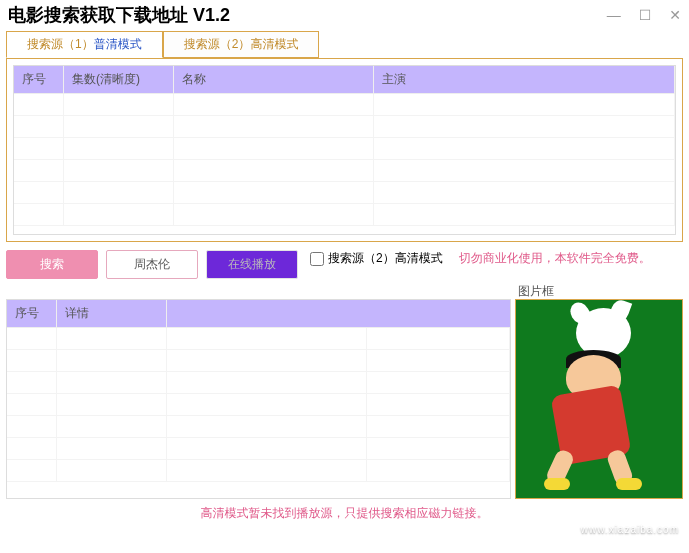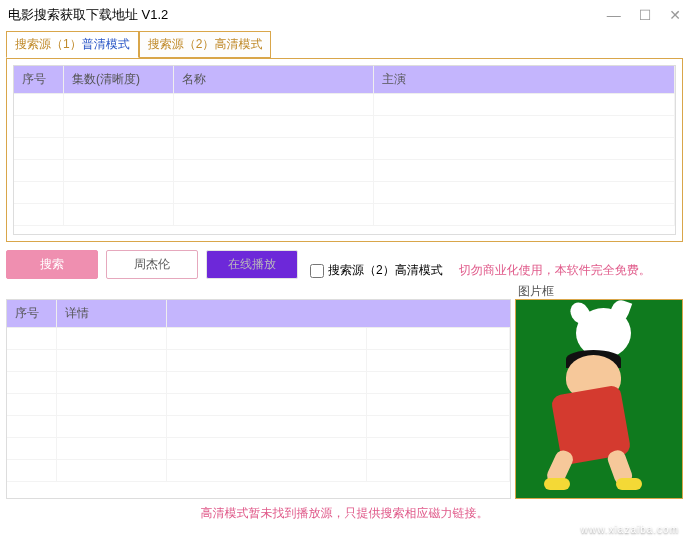--- a/index.html
+++ b/index.html
@@ -1,33 +1,33 @@
 <!DOCTYPE html>
 <html><head>
 <meta charset="utf-8">
 <style>
 * { box-sizing: border-box; margin: 0; padding: 0; }
 body { font-family: "Microsoft YaHei", SimSun, sans-serif; font-size: 12px; background: #fff; width: 689px; height: 553px; overflow: hidden; position: relative; }
 .titlebar { height: 30px; display: flex; align-items: center; padding: 0 8px; background: #fff; }
-.titlebar .title { font-weight: normal; font-size: 13px; flex: 1; }
+.titlebar .title { font-weight: bold; font-size: 18px; flex: 1; }
 .win-btns { display: flex; gap: 18px; color: #999; font-size: 14px; }
 .win-btn { cursor: pointer; }
 .tabbar { display: flex; border-bottom: 1px solid #fff; margin: 0 6px; }
-.tab { padding: 4px 8px; border: 1px solid #d9a64a; background: #fdfdfd; cursor: pointer; position: relative; top: 1px; margin-right: 0; }
+.tab { padding: 4px 20px; border: 1px solid #d9a64a; background: #fdfdfd; cursor: pointer; position: relative; top: 1px; margin-right: 0; }
 .tab.active { background: #fff; border-bottom: 1px solid #fff; color: #2a56c6; }
 .tab span.blue { color: #2a56c6; }
 .tab span.or { color: #c08a2a; }
 .panel { border: 1px solid #d9a64a; margin: 0 6px; padding: 6px; }
 .grid { border: 1px solid #ddd; width: 100%; font-size: 12px; }
 .grid .hdr { display: flex; background: #c4b5fd; border-bottom: 1px solid #eee; }
 .grid .hdr .col { padding: 5px 8px; border-right: 1px solid #eee; color: #555; }
 .grid .body { background: #fff; }
 .grid .row { display: flex; height: 22px; border-bottom: 1px solid #f3f3f3; }
 .grid .row .cell { border-right: 1px solid #f3f3f3; }
-.ctrlrow { display: flex; align-items: flex-end; gap: 8px; margin: 8px 6px 4px 6px; }
+.ctrlrow { display: flex; align-items: flex-start; gap: 8px; margin: 8px 6px 4px 6px; }
 .btn { border: 1px solid #e6a8bd; background: #fff; color: #555; padding: 5px 0; width: 92px; text-align: center; border-radius: 2px; cursor: pointer; font-size: 12px; }
 .btn.primary { background: #ef8fb0; color: #fff; border-color: #ef8fb0; }
 .btn.disabled { background: #6d28d9; color: #bbb; border-color: #e3e3e3; cursor: default; }
 .chk { display: flex; align-items: center; gap: 4px; margin-left: 4px; }
 .chk input { width: 14px; height: 14px; }
 .warn { color: #e05a8a; margin-left: 8px; }
 .lower { display: flex; margin: 0 6px; gap: 4px; }
 .picframe { width: 168px; height: 200px; border: 1px solid #d9a64a; background: #0f7a1e; position: relative; overflow: hidden; }
 .footer { color: #e05a8a; text-align: center; margin-top: 6px; font-size: 12px; }
 .watermark { position: absolute; right: 10px; bottom: 18px; color: #fff; opacity: 0.9; font-size: 22px; font-weight: bold; text-shadow: 0 1px 2px rgba(0,0,0,.5); pointer-events: none; }

